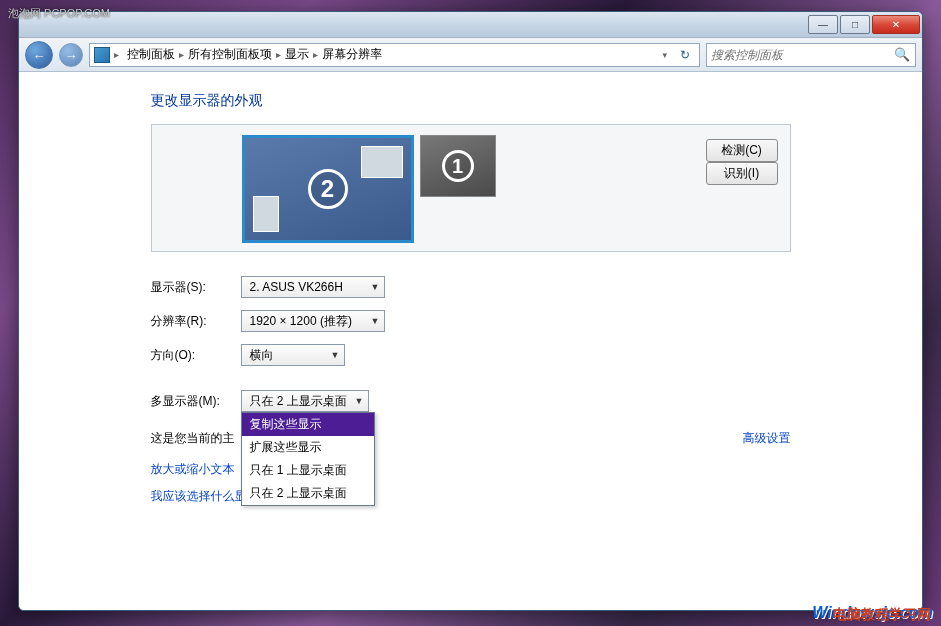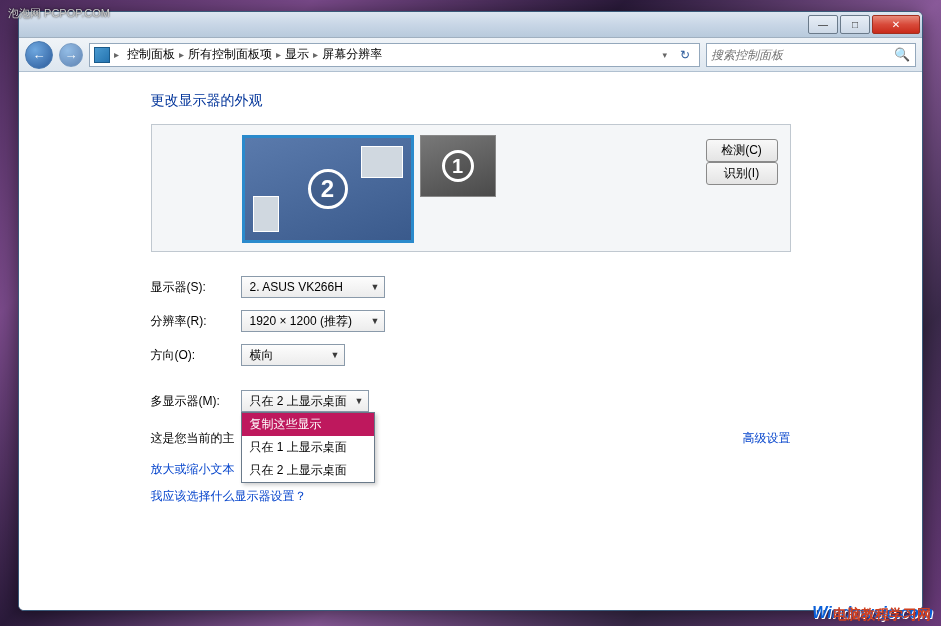--- a/index.html
+++ b/index.html
@@ -167,21 +167,21 @@
     .dropdown {
       position: absolute;
       left: -1px; top: 21px;
       width: 134px;
       background: #fff;
       border: 1px solid #6a7a8a;
       box-shadow: 2px 2px 4px rgba(0,0,0,0.2);
       z-index: 50;
     }
     .dd-item { padding: 3px 8px; cursor: pointer; white-space: nowrap; }
-    .dd-item.sel { background: #be185d; color: #fff; }
+    .dd-item.sel { background: #4c1d95; color: #fff; }
 
     .plain-text { margin: 8px 0; }
     .link { color: #0645cc; cursor: pointer; }
     .adv-link { position: absolute; right: 0; }
 
     .bottom-bar {
       border-top: 1px solid #d0d6dc;
       padding: 10px 30px 18px 0;
       display: flex; justify-content: flex-end; gap: 8px;
       background: #f0f0f0;
@@ -274,20 +274,21 @@
         </div>
       </div>
 
       <div class="form-row" style="margin-bottom:4px;margin-top:24px;">
         <div class="form-label">多显示器(M):</div>
         <div class="combo wmm">
           <span class="combo-text">只在 2 上显示桌面</span>
           <span class="combo-arrow">▼</span>
           <div class="dropdown">
             <div class="dd-item sel">复制这些显示</div>
+            <div class="dd-item">扩展这些显示</div>
             <div class="dd-item">只在 1 上显示桌面</div>
             <div class="dd-item">只在 2 上显示桌面</div>
           </div>
         </div>
       </div>
 
       <div class="plain-text" style="position:relative; margin-top:18px;">
         <span>这是您当前的主</span>
         <span class="link adv-link">高级设置</span>
       </div>

